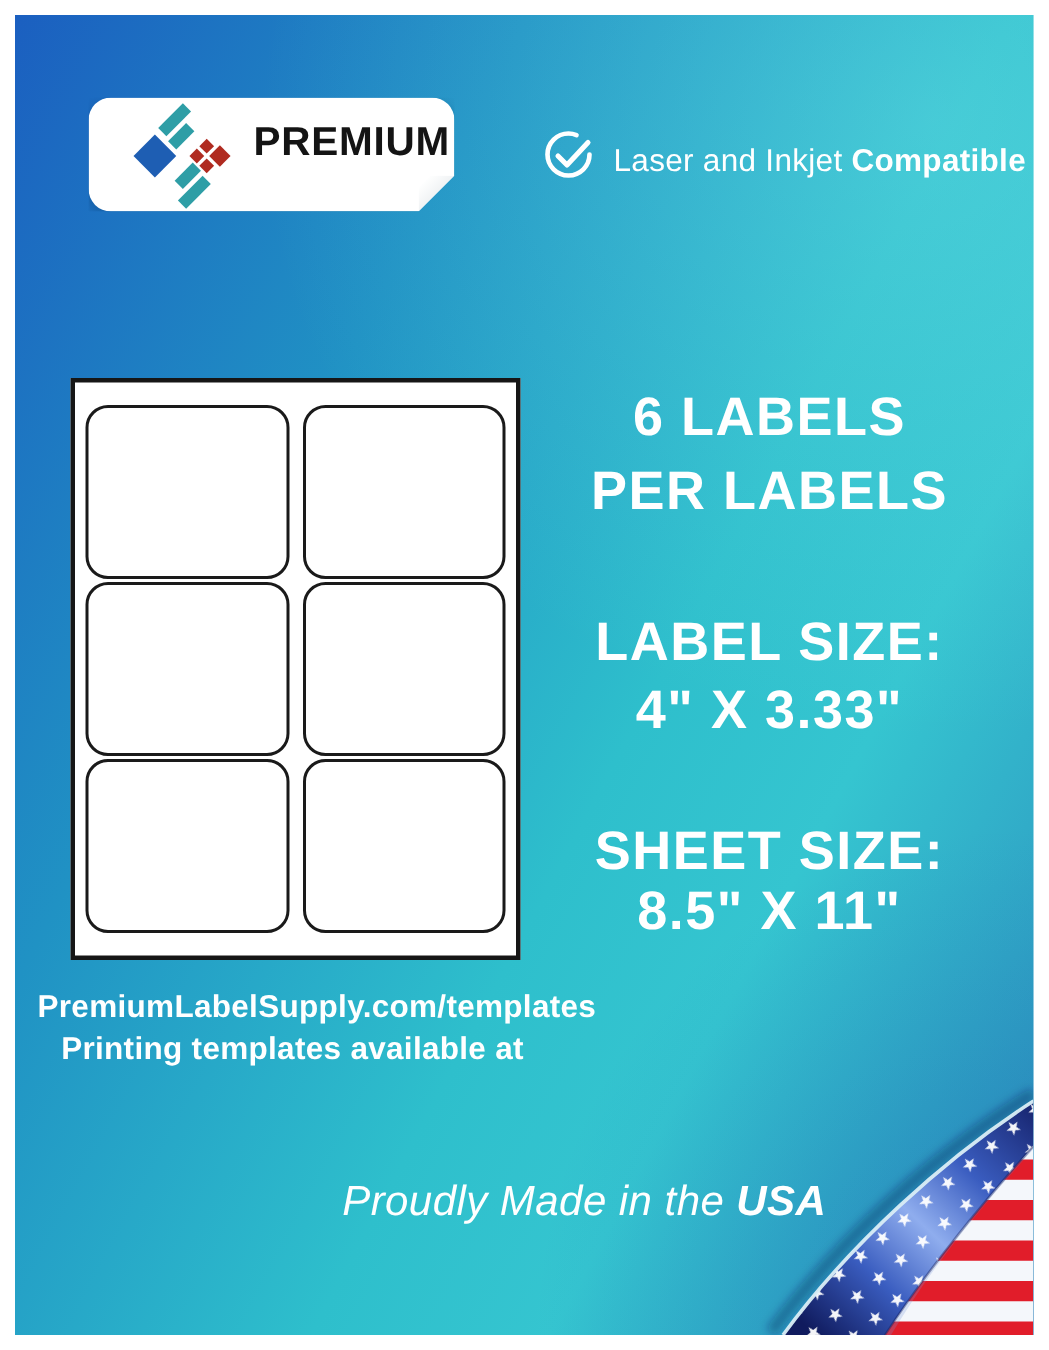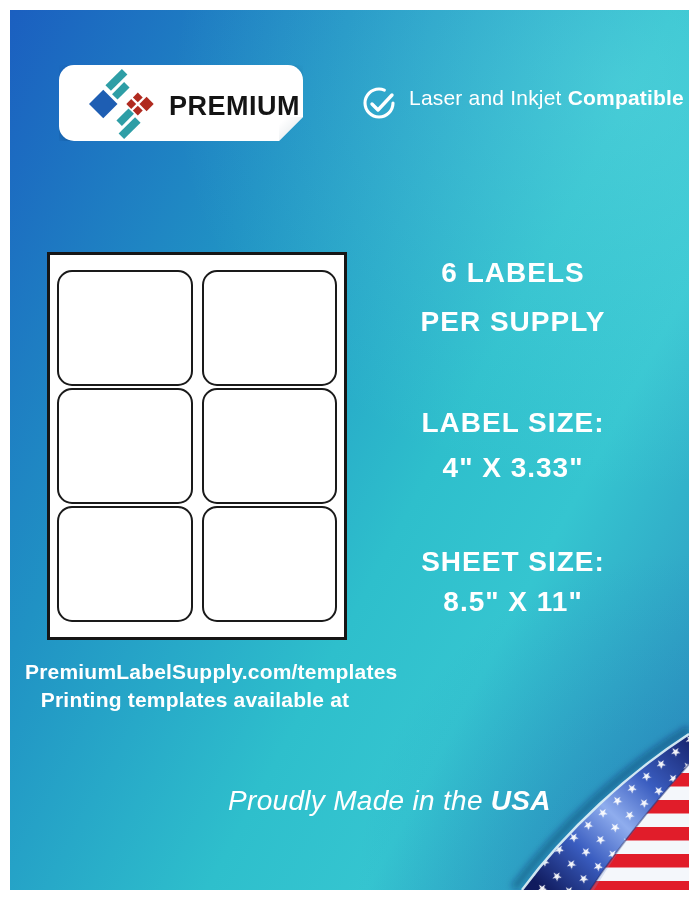--- a/index.html
+++ b/index.html
@@ -19,39 +19,39 @@
     border-radius:15px;box-shadow:0 3px 8px rgba(0,40,80,.25);
     clip-path:polygon(0 0,100% 0,100% calc(100% - 24px),calc(100% - 24px) 100%,0 100%);
   }
   .logo-fold{
     position:absolute;right:0;bottom:0;width:24px;height:24px;
     clip-path:polygon(0 100%,100% 0,0 0);
     background:linear-gradient(135deg,#ffffff 15%,#eef1f3 55%,#c6ced3 100%);
   }
   .logo-mark{position:absolute;left:26px;top:1px;}
   .logo-text{position:absolute;left:110px;top:15px;}
-  .logo-line1{font-size:27px;font-weight:900;color:#141414;letter-spacing:.5px;line-height:28px;margin-top:12px;}
+  .logo-line1{font-size:27px;font-weight:900;color:#141414;letter-spacing:.5px;line-height:28px;}
   .logo-line2{font-size:18px;font-weight:400;color:#3c3c3c;letter-spacing:2.2px;line-height:21px;}
 
   
-  .compat{position:absolute;left:352px;top:76px;display:flex;align-items:flex-start;gap:13px;color:#ffffff;}
+  .compat{position:absolute;left:352px;top:76px;display:flex;align-items:flex-end;gap:13px;color:#ffffff;}
   .compat-text{font-size:21px;font-weight:400;letter-spacing:.2px;}
   .compat-text .b{font-weight:700;margin-left:6px;}
 
   
   .sheet{
     position:absolute;left:37px;top:242px;width:300px;height:388px;background:#ffffff;
     border:3px solid #161616;box-sizing:border-box;padding:15px 7px;
   }
   .label-grid{display:grid;height:100%;grid-template-columns:1fr 1fr;grid-template-rows:1fr 1fr 1fr;column-gap:9px;row-gap:2px;}
   .label-cell{background:#ffffff;border:2.5px solid #1a1a1a;border-radius:15px;}
 
   
   .specs{position:absolute;left:343px;top:0;width:320px;text-align:center;color:#ffffff;font-weight:700;}
-  .spec-line{position:absolute;left:0;width:100%;font-size:28px;letter-spacing:1px;white-space:nowrap;}
+  .spec-line{position:absolute;left:0;width:100%;font-size:36px;letter-spacing:1px;white-space:nowrap;}
   .sl1{top:247px;} .sl2{top:296px;} .sl3{top:397px;} .sl4{top:442px;} .sl5{top:536px;} .sl6{top:576px;}
 
   
   .tnote{position:absolute;left:15px;top:648px;width:340px;text-align:center;color:#ffffff;
          font-size:21px;font-weight:700;line-height:28px;letter-spacing:.2px;}
 
   
   .made{position:absolute;left:0;top:775px;width:100%;text-align:center;color:#ffffff;
         font-size:28px;font-style:italic;font-weight:400;letter-spacing:.3px;margin-left:40px;}
   .made .b{font-weight:700;margin-left:8px;}
@@ -99,21 +99,21 @@
           <div class="label-cell"></div>
           <div class="label-cell"></div>
           <div class="label-cell"></div>
           <div class="label-cell"></div>
           <div class="label-cell"></div>
         </div>
     </div>
 
     <div class="specs">
       <div class="spec-line sl1">6 LABELS</div>
-      <div class="spec-line sl2">PER SUPPLY</div>
+      <div class="spec-line sl2">PER LABELS</div>
       <div class="spec-line sl3">LABEL SIZE:</div>
       <div class="spec-line sl4">4" X 3.33"</div>
       <div class="spec-line sl5">SHEET SIZE:</div>
       <div class="spec-line sl6">8.5" X 11"</div>
     </div>
 
     <div class="tnote">
       <div>PremiumLabelSupply.com/templates</div>
       <div>Printing templates available at</div>
     </div>

